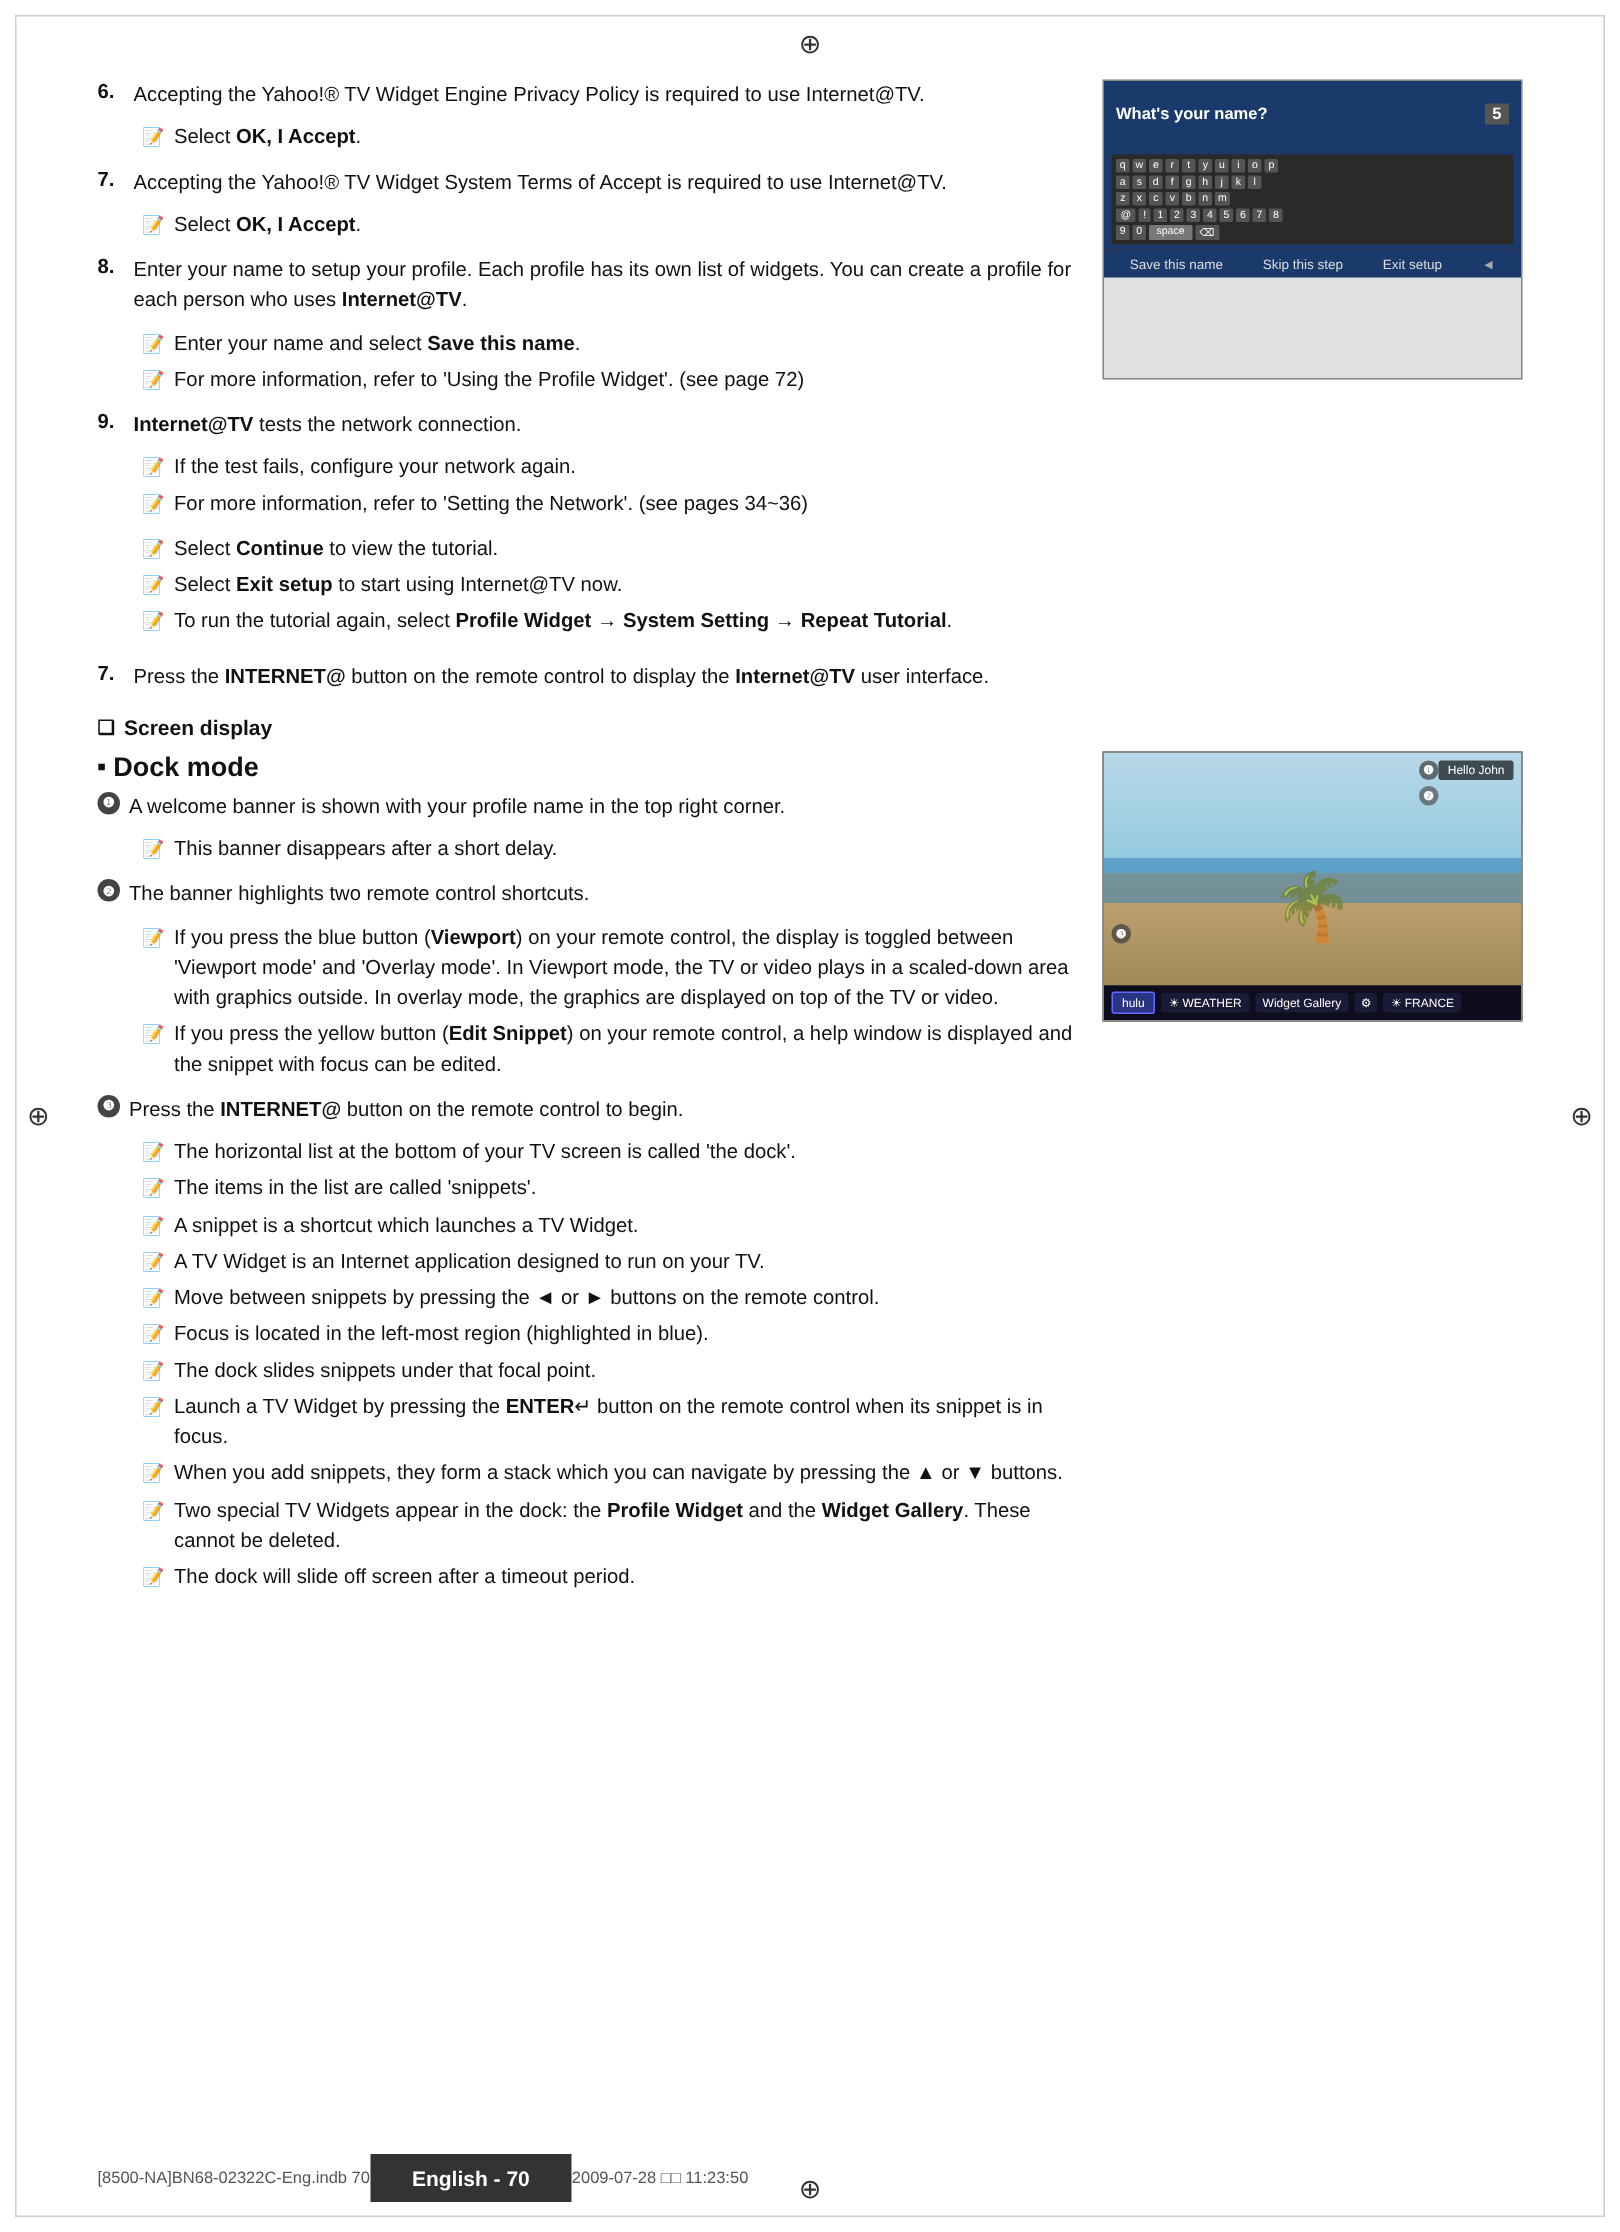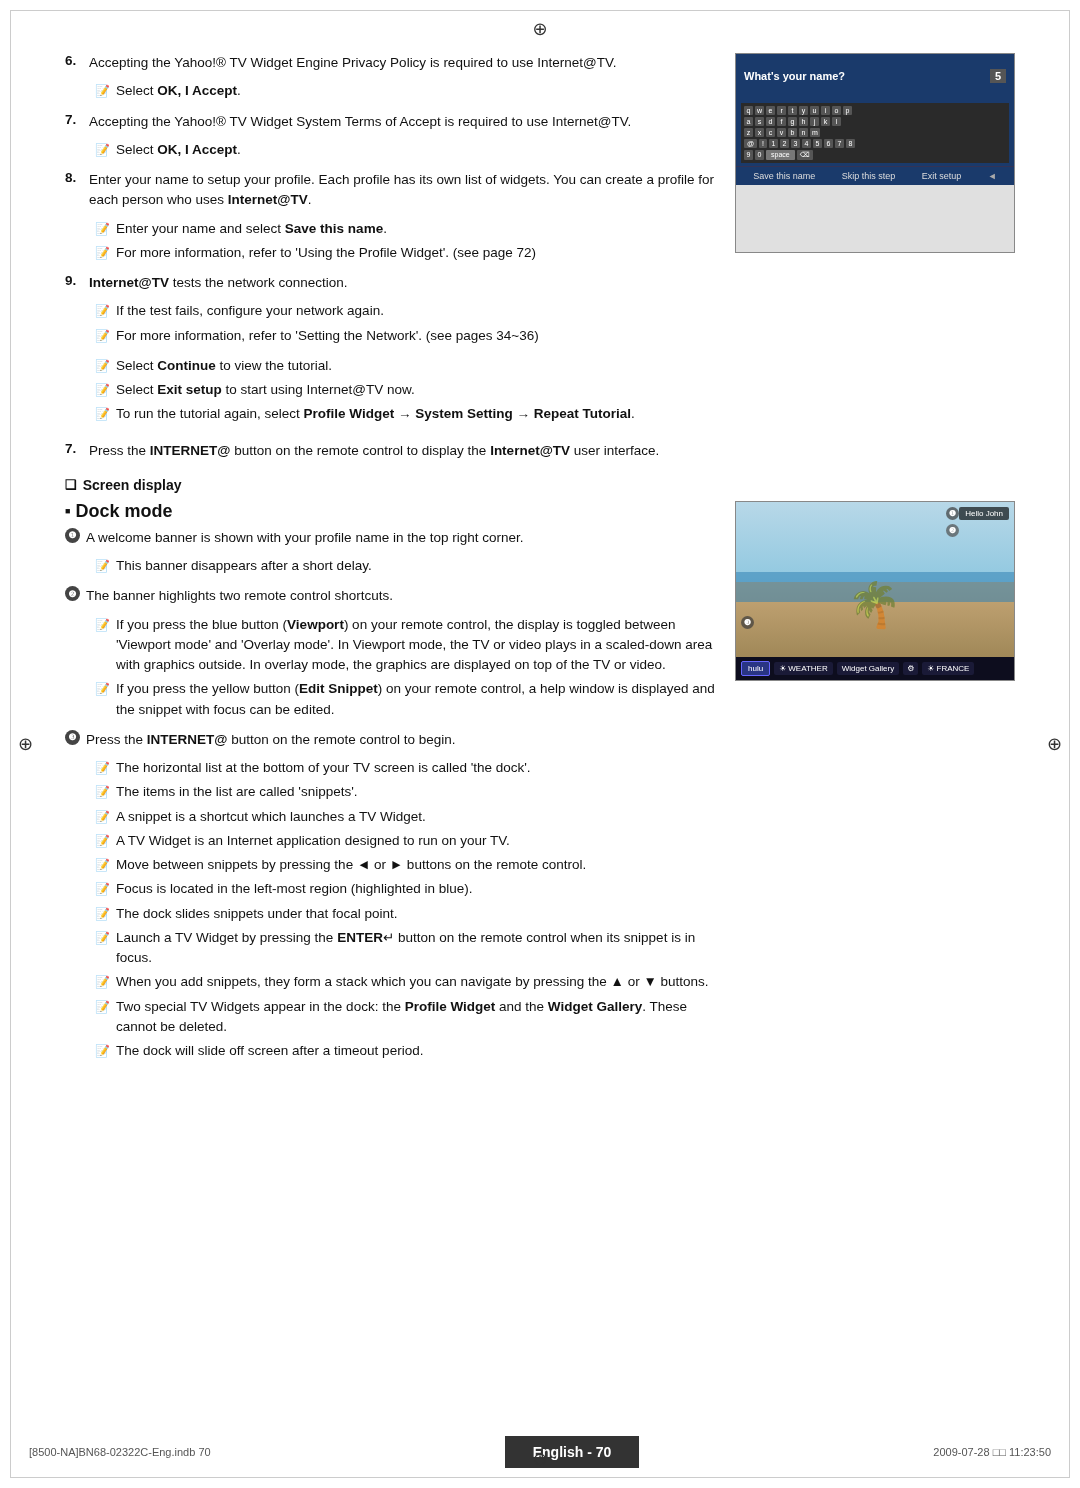--- a/index.html
+++ b/index.html
@@ -174,23 +174,22 @@
       min-width: 15px;
     }
 
     .footer {
       position: absolute;
       bottom: 20px;
       left: 0;
       right: 0;
       display: flex;
       align-items: center;
-      justify-content: space-between;
-      padding: 0 29px;
-      gap: 18px;
+      justify-content: flex-start;
+      padding: 0 65px;
     }
 
     .footer-left {
       font-size: 11px;
       color: #555;
     }
 
     .footer-center {
       background: #333;
       color: #fff;

